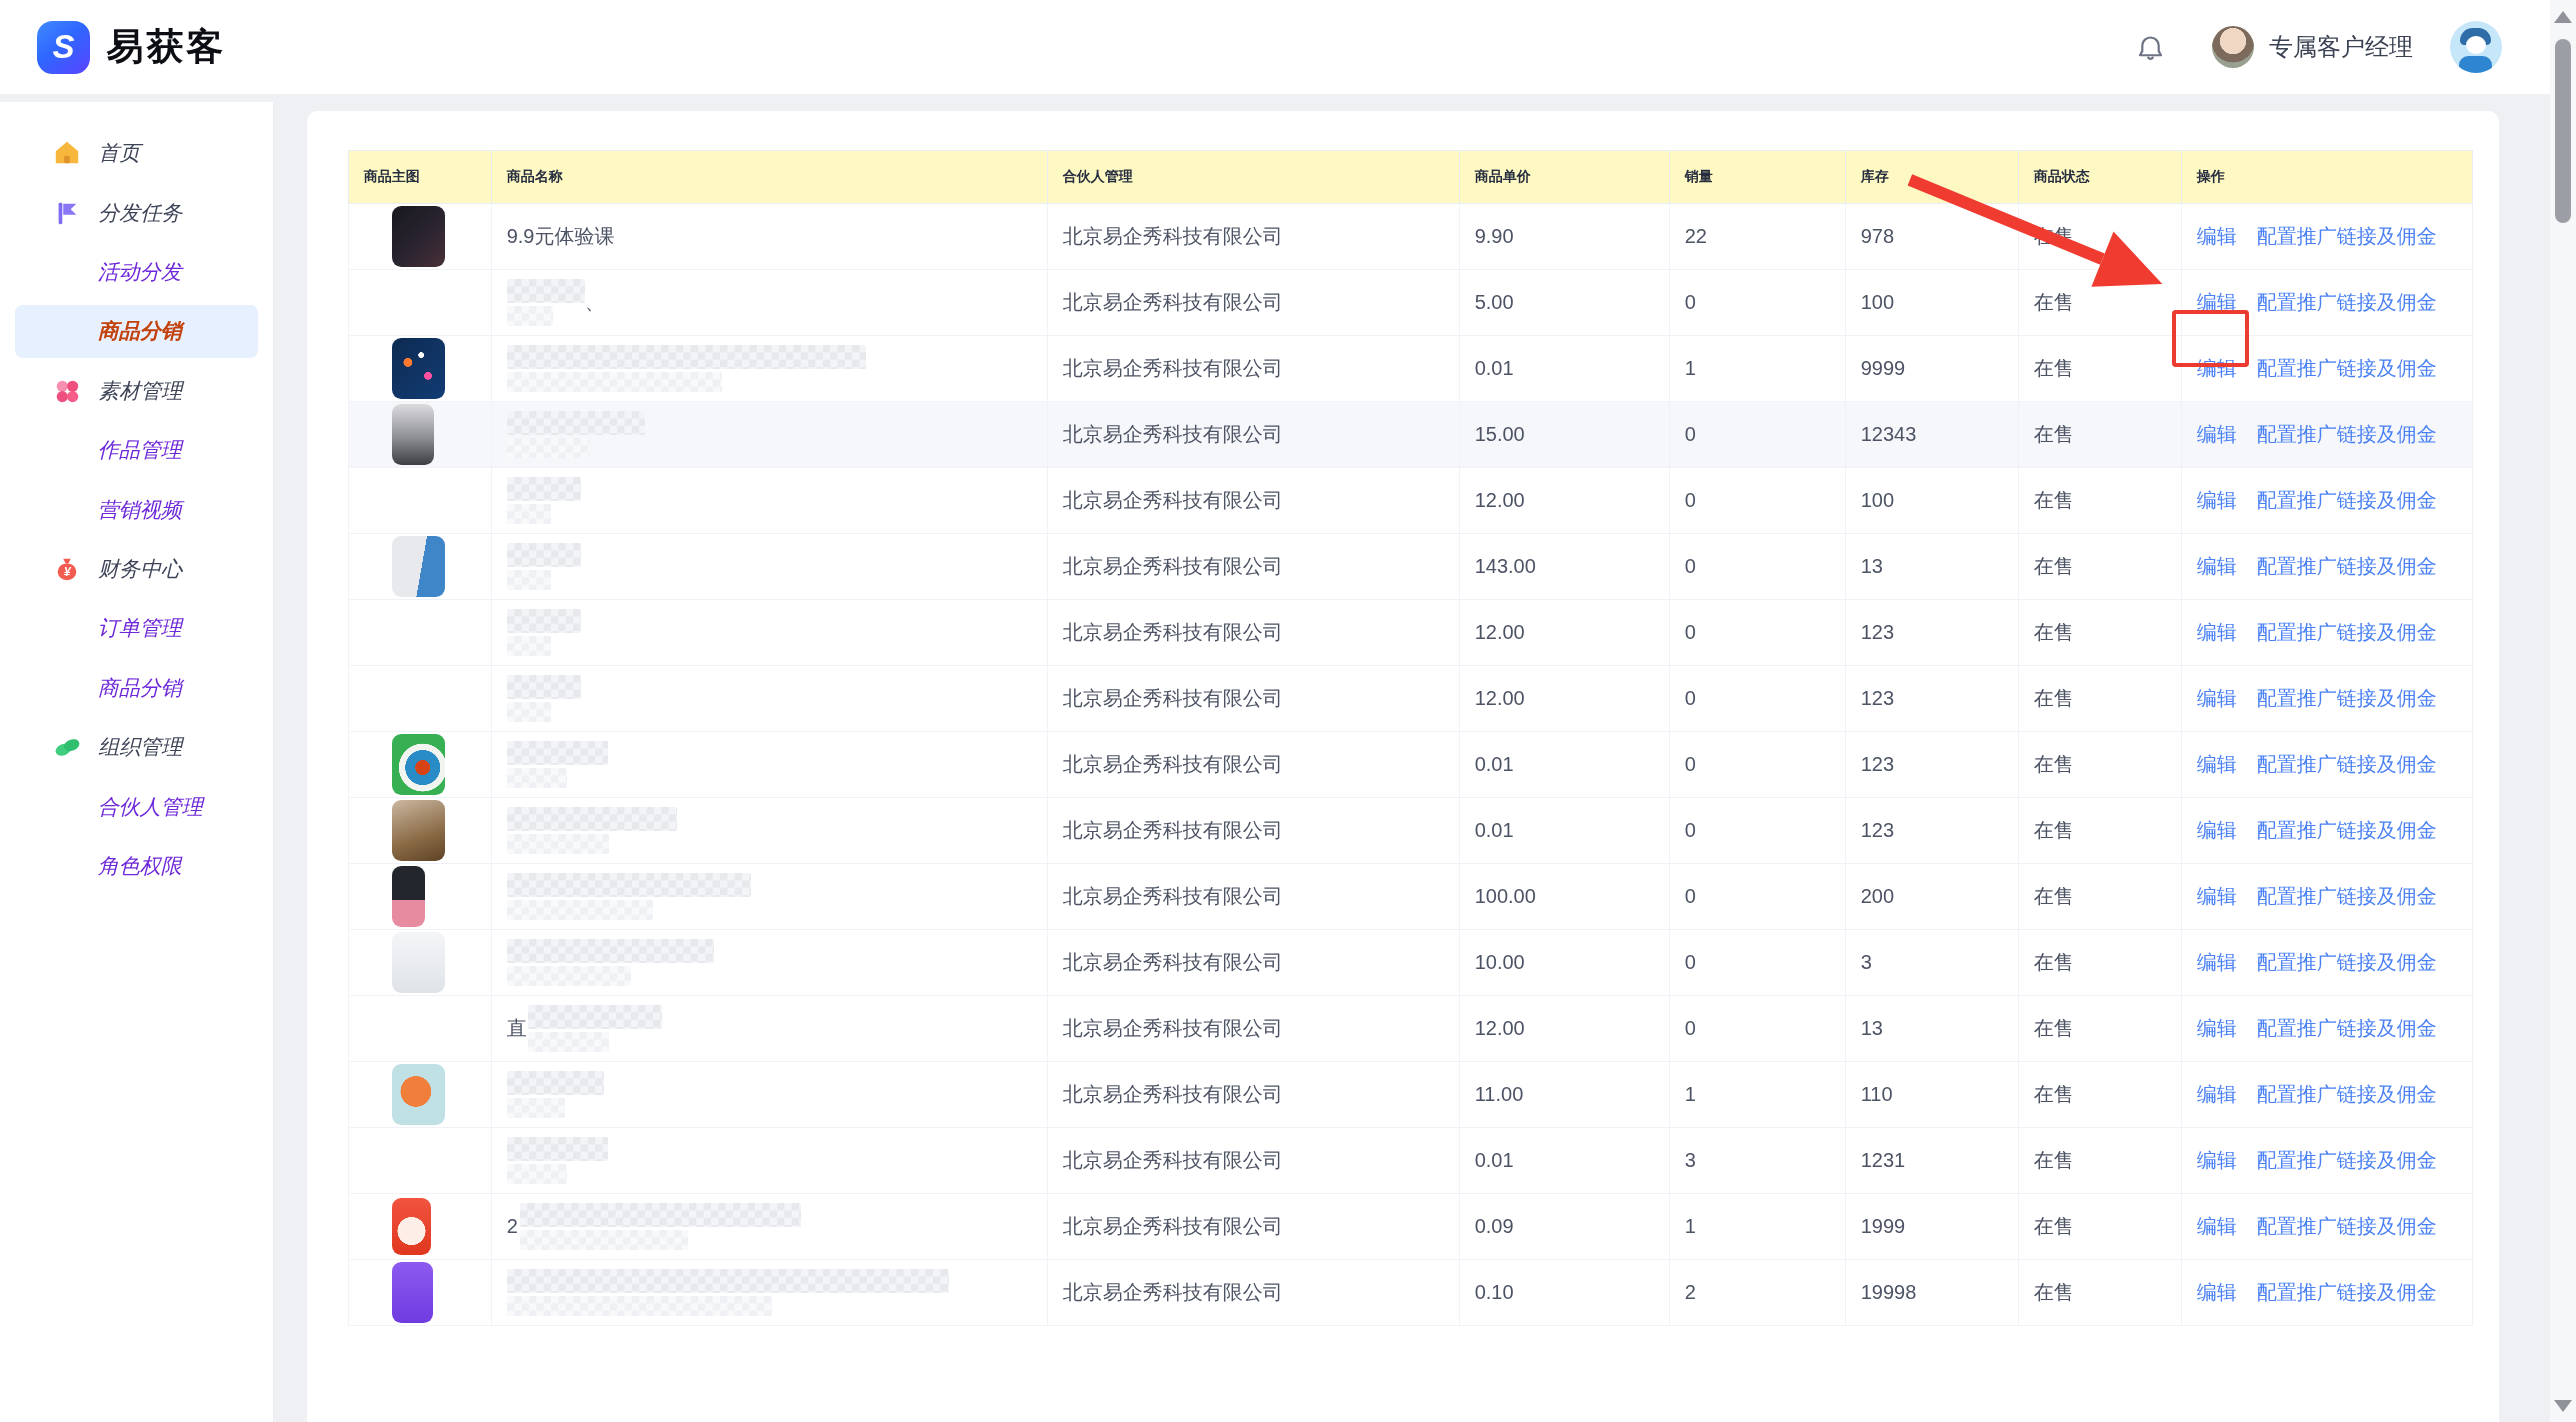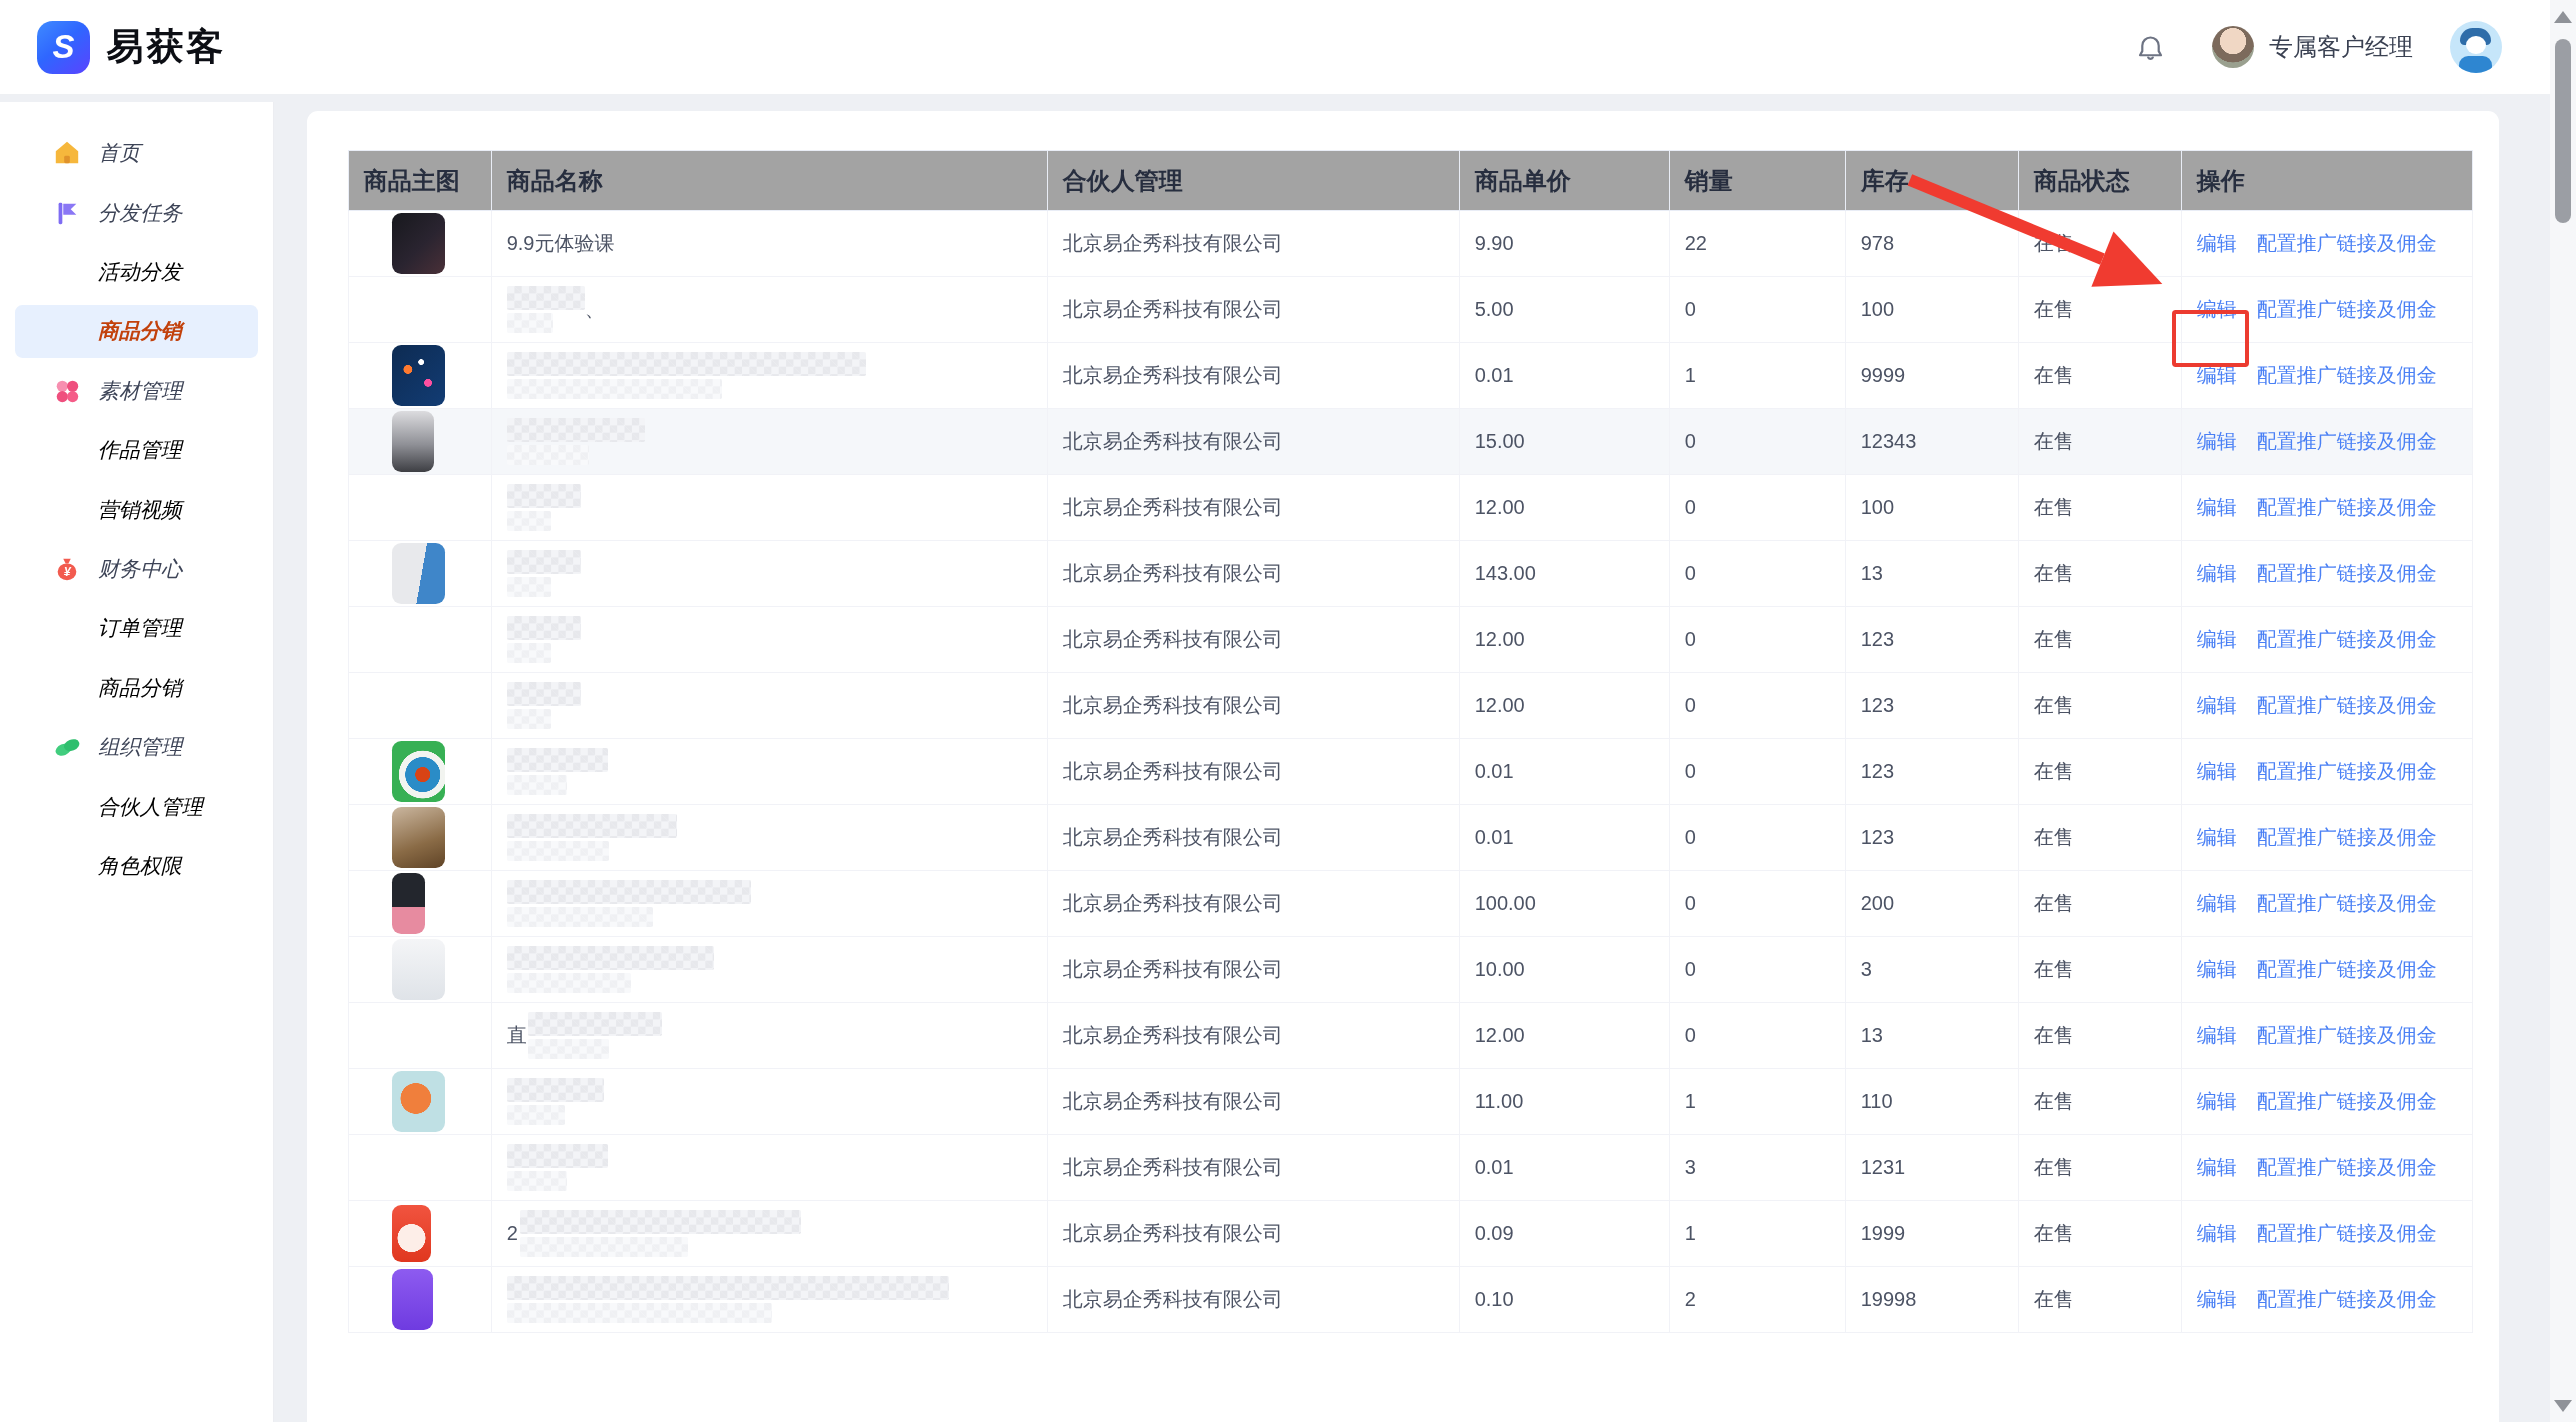--- a/index.html
+++ b/index.html
@@ -42,21 +42,21 @@
   .sidebar {
     position:absolute; top:102px; left:0; bottom:0; width:274px;
     background:#fff; border-right:0.9px solid #ecedf1; padding-top:18.4px; z-index:4;font-style:italic;
   }
   .side-item {
     height:53px; margin:6.4px 14.7px; display:flex; align-items:center;
     border-radius:7.4px; font-size:21px; color:#3d4457; cursor:pointer;
     padding-left:38px;
   }
   .side-item .s-icon { width:28px; height:28px; margin-right:17.5px; display:flex; }
-  .side-item.sub { padding-left:83px; color:#000000; }
+  .side-item.sub { padding-left:83px; color:#6d28d9; }
   .side-item.active { background:#e7f0fe; color:#c2410c; font-weight:bold; }
   
   .card {
     position:absolute; left:307px; top:111px; width:2192px; height:1382px;
     background:#fff; border-radius:11px; padding:39px 27px 0 41px; z-index:1;
   }
   .toolbar { display:flex; align-items:center; height:59px; margin-bottom:29.5px; }
   .tabs { display:flex; align-items:center; font-size:21px; padding-left:13px; }
   .tab { color:#6f7a8e; cursor:pointer; white-space:nowrap; }
   .tab.active { color:#2b3347; font-weight:bold; }
@@ -69,21 +69,21 @@
   .search-box input { border:none; outline:none; flex:1; font-size:20px; color:#333; min-width:0; }
   .search-box input::placeholder { color:#bcc2cf; }
   .add-btn {
     margin-left:auto; width:146px; height:57px; background:#2268f2; color:#fff;
     font-size:21px; border:none; border-radius:7.4px; cursor:pointer;
     font-family:inherit;
   }
   
   table { width:2124px; border-collapse:collapse; table-layout:fixed; }
   th {
-    height:60px; background:#a3a3a3; font-size:24px; font-weight:bold; color:#272e3f;
+    height:53px; background:#fef9c3; font-size:14px; font-weight:bold; color:#272e3f;
     text-align:left; padding-left:14.7px; border:0.9px solid #e9edf6;
   }
   td {
     height:66px; font-size:20px; color:#4c5364; padding-left:14.7px;
     border:0.9px solid #f1f2f7; background:#fff;
   }
   tr.highlight td { background:#f5f7fa; }
   .prod-img { width:53px; height:61px; border-radius:9.2px; margin-left:28px; }
   .img-r1  { background:linear-gradient(135deg,#17181d,#2a2430 55%,#4a3038); }
   .img-r3  { background:radial-gradient(circle at 30% 40%,#ff7a2f 0 8%,transparent 9%),radial-gradient(circle at 68% 62%,#ff4fa0 0 7%,transparent 8%),radial-gradient(circle at 55% 28%,#fff 0 5%,transparent 6%),linear-gradient(135deg,#0d2b52,#123c74); }

